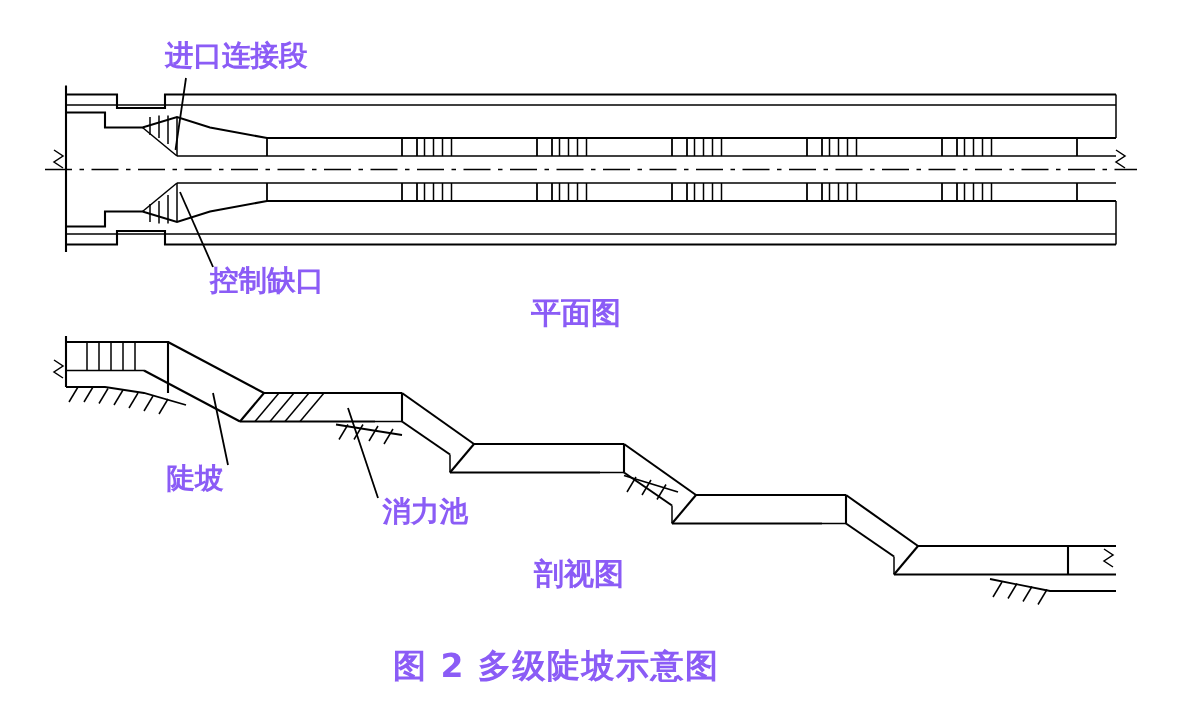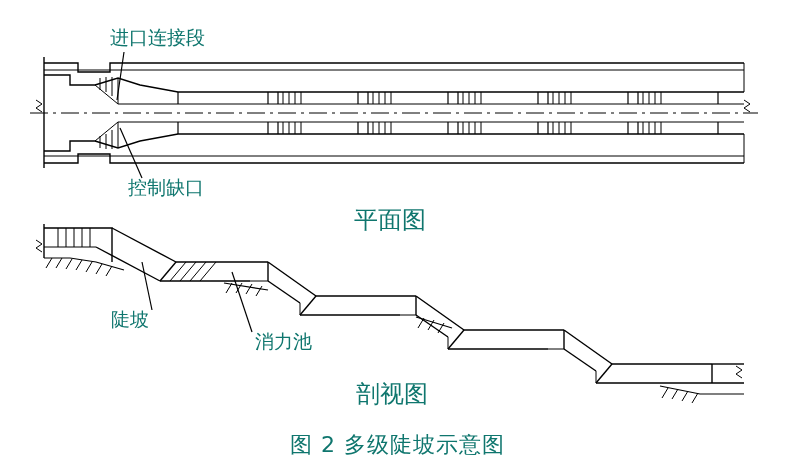--- a/index.html
+++ b/index.html
@@ -20,27 +20,28 @@
   #figure-svg {
     position: absolute;
     left: 0;
     top: 0;
     width: 789px;
     height: 475px;
   }
   .lbl {
     position: absolute;
     font-family: "DejaVu Sans", sans-serif;
-    color: #0f766e;
+    color: #8b5cf6;
     white-space: nowrap;
     line-height: 1;
+    font-weight: bold;
   }
   .lbl-annot { font-size: 19px; }
-  .lbl-view  { font-size: 24px; margin-top: 10px; }
-  .lbl-cap   { font-size: 22px; letter-spacing: 1px; margin-left: 28px; }
+  .lbl-view  { font-size: 20px; }
+  .lbl-cap   { font-size: 22px; letter-spacing: 1px; }
 </style>
 </head>
 <body>
 
 <div id="page">
 
   <svg id="figure-svg" viewBox="0 0 789 475">
     <g fill="none" stroke="#000000" stroke-width="1.4" stroke-linejoin="miter" stroke-linecap="butt">
 
       <line x1="44" y1="57" x2="44" y2="168"></line>
@@ -260,21 +261,21 @@
       </g>
 
       <line x1="152" y1="310" x2="142" y2="262" stroke-width="1.2"></line>
       <line x1="252" y1="332" x2="232" y2="272" stroke-width="1.2"></line>
 
     </g>
   </svg>
 
   <div class="lbl lbl-annot" style="left:110px; top:28px;">进口连接段</div>
 
-  <div class="lbl lbl-annot" style="left:128px; top:178px;">控制缺口</div>
+  <div class="lbl lbl-annot" style="left:140px; top:178px;">控制缺口</div>
 
   <div class="lbl lbl-view" style="left:354px; top:198px;">平面图</div>
 
   <div class="lbl lbl-annot" style="left:111px; top:310px;">陡坡</div>
 
   <div class="lbl lbl-annot" style="left:255px; top:332px;">消力池</div>
 
   <div class="lbl lbl-view" style="left:356px; top:372px;">剖视图</div>
 
   <div class="lbl lbl-cap" style="left:262px; top:434px;">图 2  多级陡坡示意图</div>

